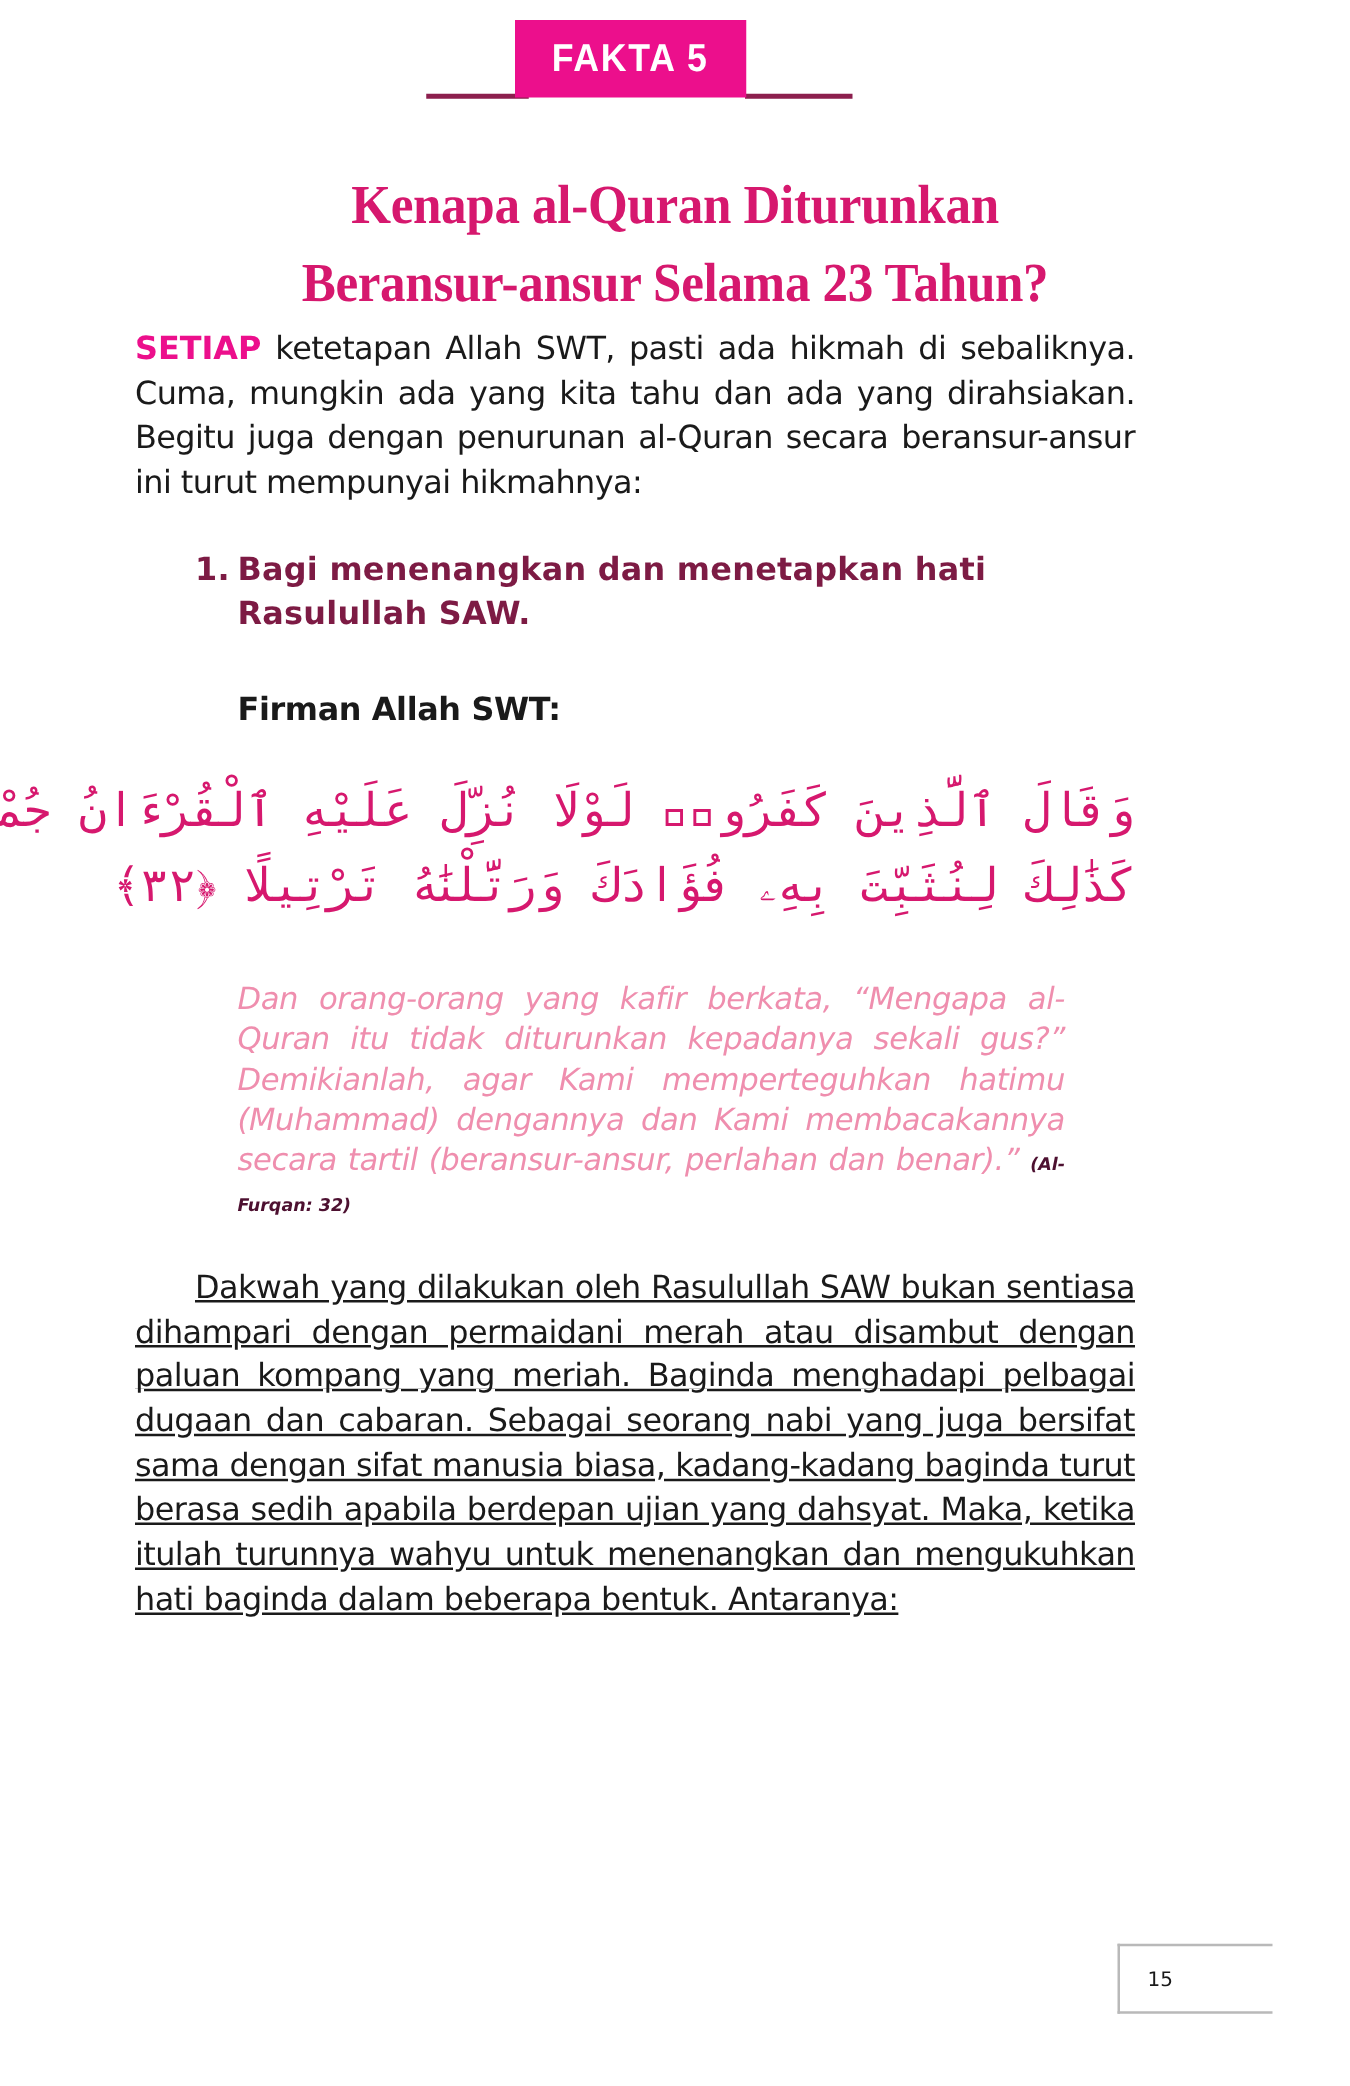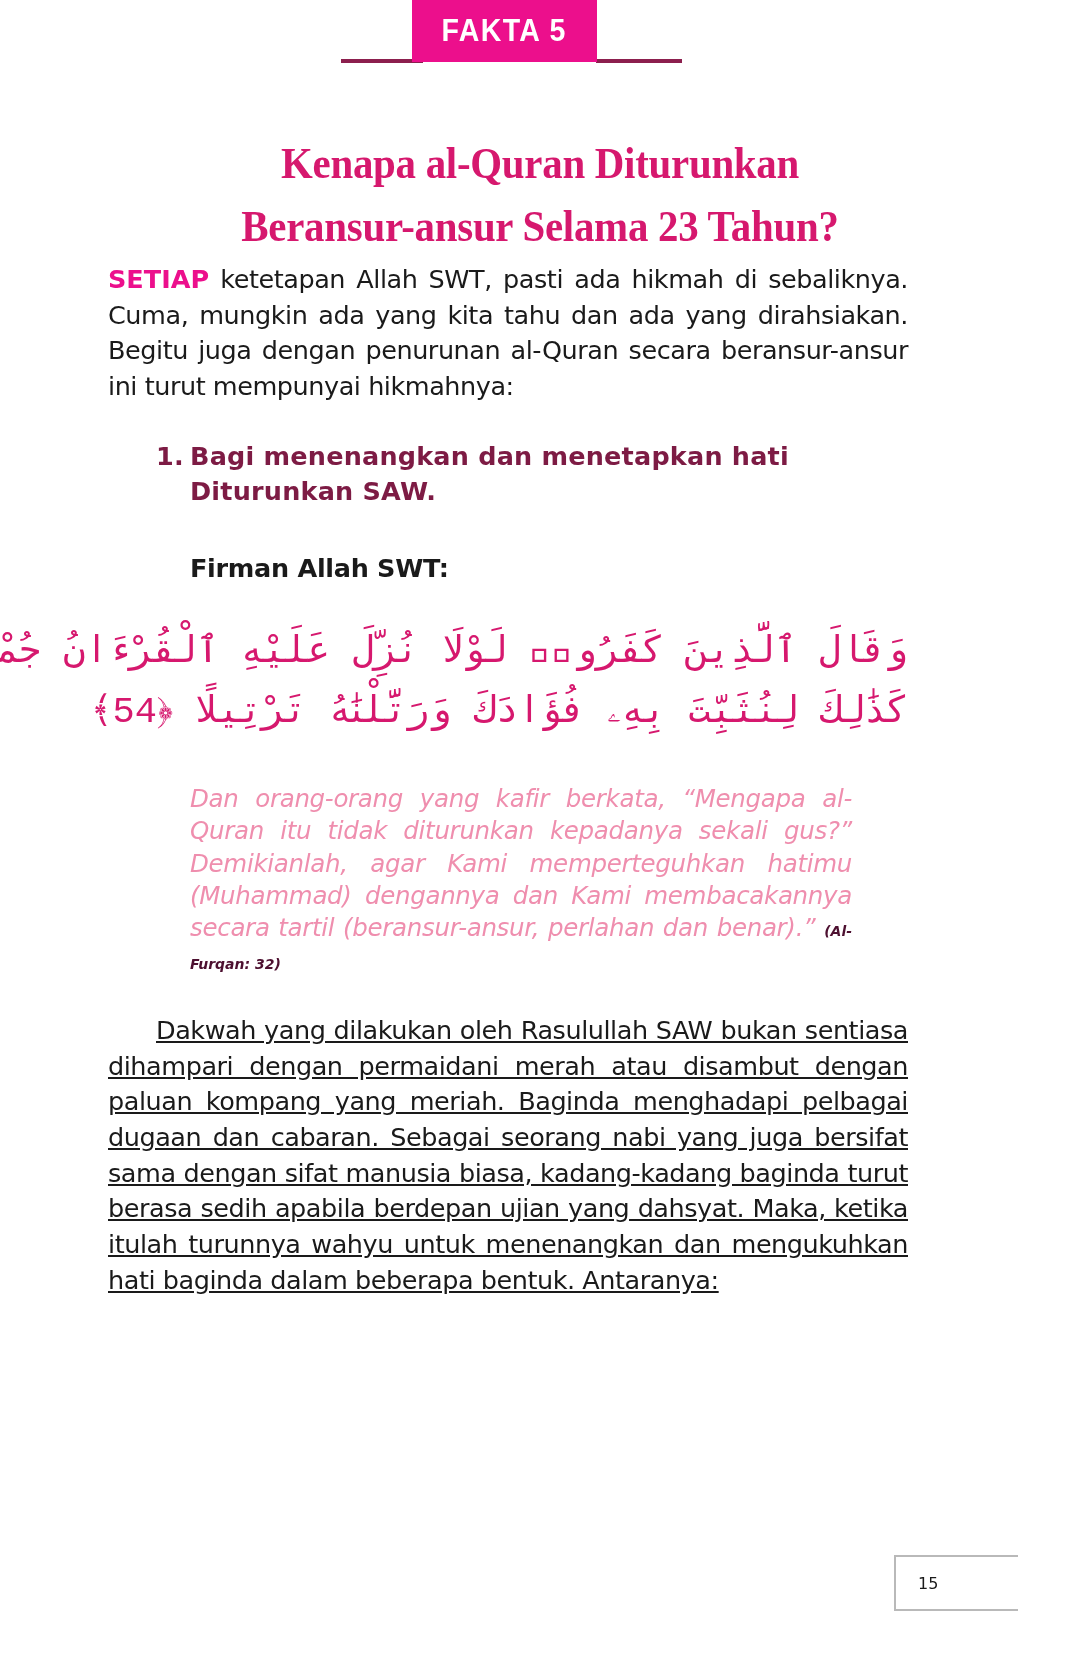--- a/index.html
+++ b/index.html
@@ -17,21 +17,21 @@
 
   .page {
     position: absolute;
     inset: 0;
     background: #ffffff;
   }
 
   
   .fakta-header {
     position: absolute;
-    top: 0;
+    top: 16px;
     left: 0;
     right: 0;
     height: 78px;
   }
   .fakta-rule {
     position: absolute;
     top: 59px;
     height: 4px;
     background: #8c1f4e;
   }
@@ -206,28 +206,28 @@
     <span class="title-line">Kenapa al-Quran Diturunkan</span>
     <span class="title-line">Beransur-ansur Selama 23 Tahun?</span>
   </h1>
 
   <div class="content">
 
     <p class="para para-intro"><span class="lead-word">SETIAP</span><span> ketetapan Allah SWT, pasti ada hikmah di sebaliknya. Cuma, mungkin ada yang kita tahu dan ada yang dirahsiakan. Begitu juga dengan penurunan al-Quran secara beransur-ansur ini turut mempunyai hikmahnya:</span></p>
 
     <div class="numbered">
       <span class="numbered-index">1.</span>
-      <span class="numbered-text">Bagi menenangkan dan menetapkan hati Diturunkan SAW.</span>
+      <span class="numbered-text">Bagi menenangkan dan menetapkan hati Rasulullah SAW.</span>
     </div>
 
     <div class="firman">Firman Allah SWT:</div>
 
     <div class="arabic-block">
       <span class="arabic-line">وَقَالَ ٱلَّذِينَ كَفَرُوا۟ لَوْلَا نُزِّلَ عَلَيْهِ ٱلْقُرْءَانُ جُمْلَةً وَٰحِدَةً</span>
-      <span class="arabic-line">كَذَٰلِكَ لِنُثَبِّتَ بِهِۦ فُؤَادَكَ وَرَتَّلْنَٰهُ تَرْتِيلًا ﴿54﴾</span>
+      <span class="arabic-line">كَذَٰلِكَ لِنُثَبِّتَ بِهِۦ فُؤَادَكَ وَرَتَّلْنَٰهُ تَرْتِيلًا ﴿٣٢﴾</span>
     </div>
 
     <p class="translation"><span>Dan orang-orang yang kafir berkata, “Mengapa al-Quran itu tidak diturunkan kepadanya sekali gus?” Demikianlah, agar Kami memperteguhkan hatimu (Muhammad) dengannya dan Kami membacakannya secara tartil (beransur-ansur, perlahan dan benar).” </span><span class="translation-source">(Al-Furqan: 32)</span></p>
 
     <p class="para para-closing">Dakwah yang dilakukan oleh Rasulullah SAW bukan sentiasa dihampari dengan permaidani merah atau disambut dengan paluan kompang yang meriah. Baginda menghadapi pelbagai dugaan dan cabaran. Sebagai seorang nabi yang juga bersifat sama dengan sifat manusia biasa, kadang-kadang baginda turut berasa sedih apabila berdepan ujian yang dahsyat. Maka, ketika itulah turunnya wahyu untuk menenangkan dan mengukuhkan hati baginda dalam beberapa bentuk. Antaranya:</p>
   </div>
 
   <div class="page-number-box">
     <span class="page-number">15</span>
   </div>

